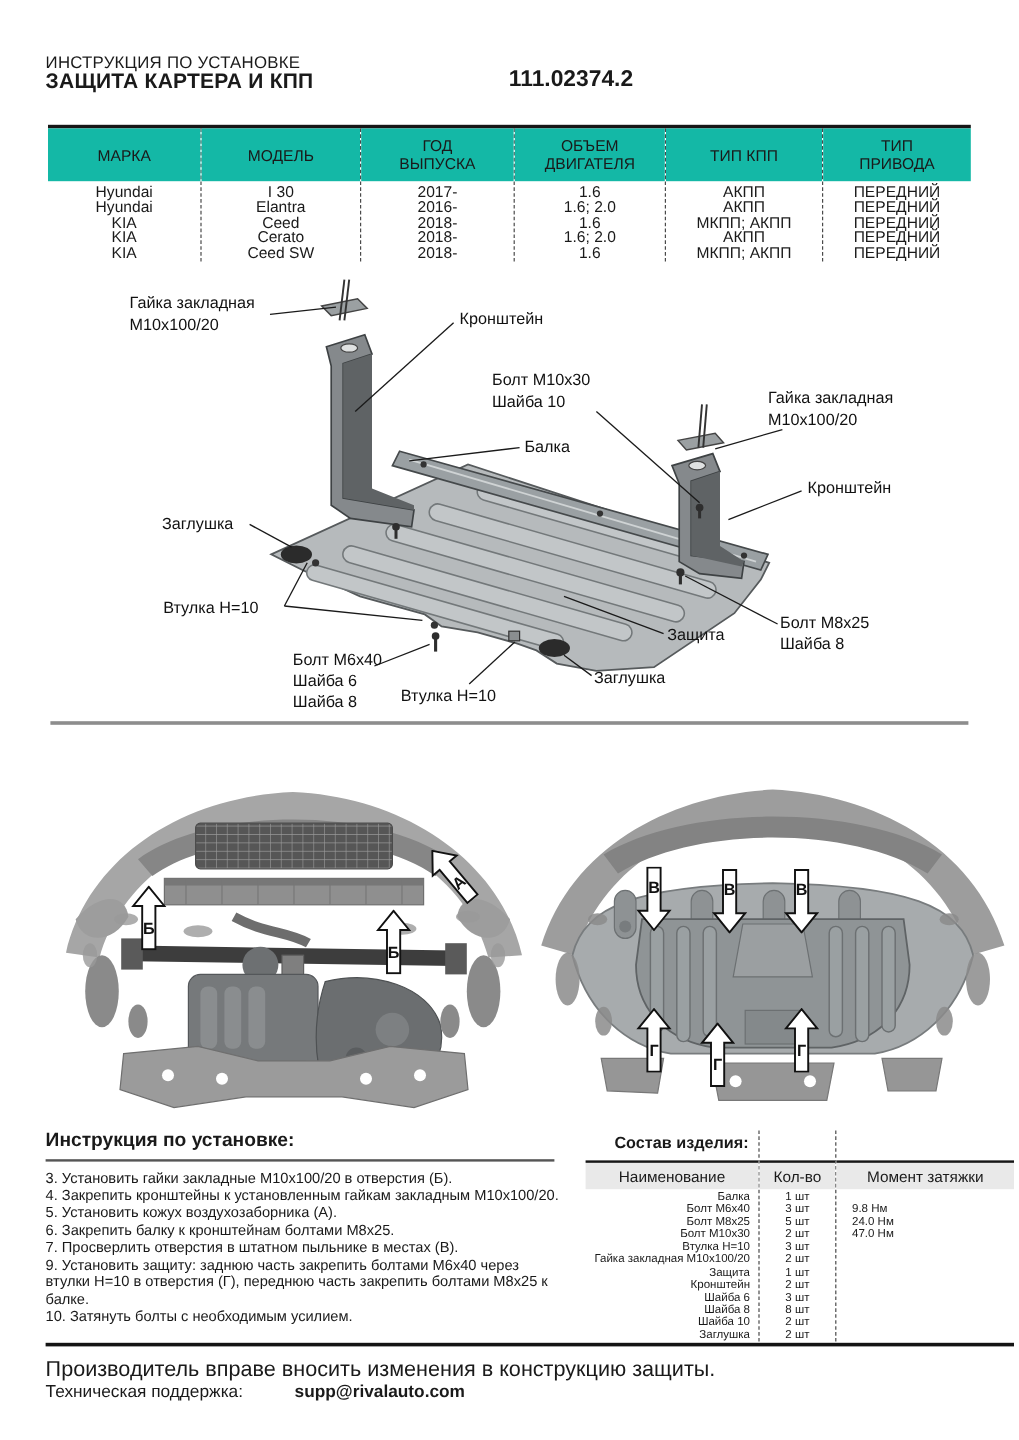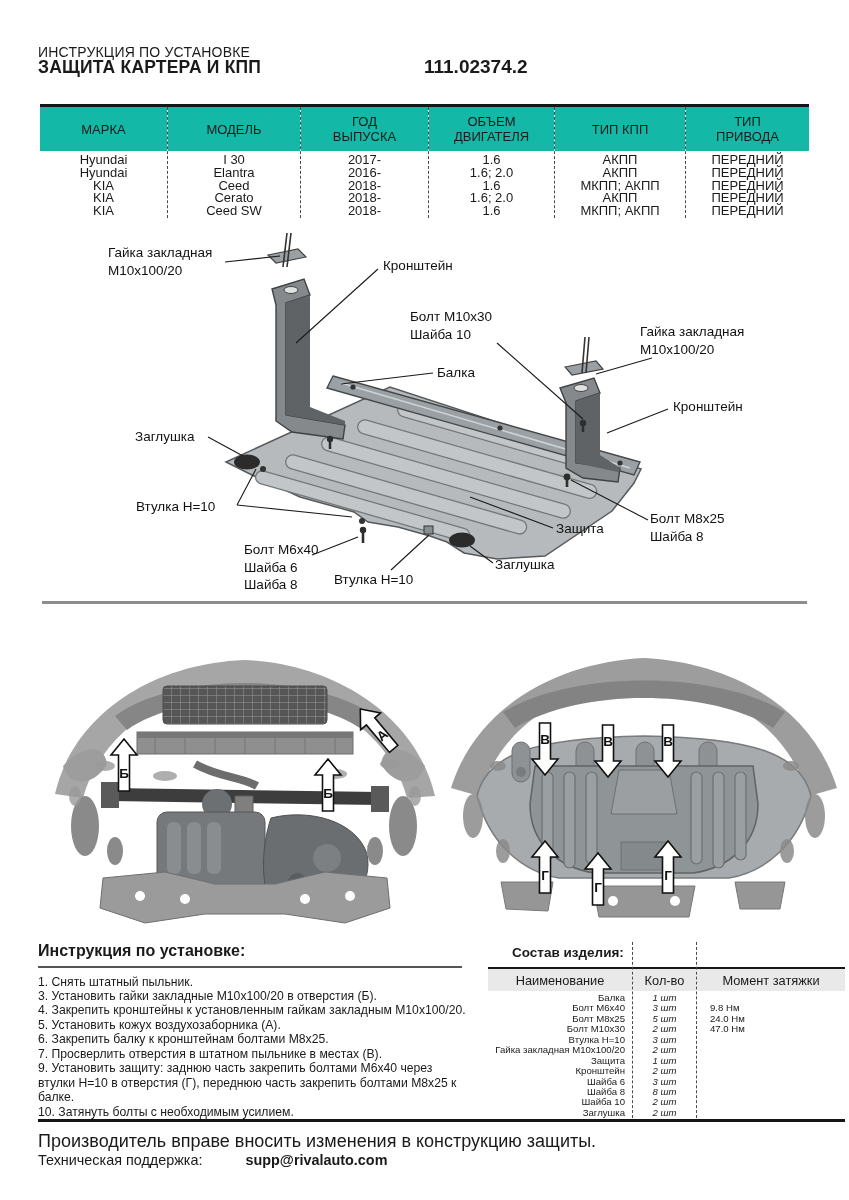--- a/index.html
+++ b/index.html
@@ -43,21 +43,21 @@
 
   .parts{position:absolute;left:488px;top:942px;width:357px;display:flex;}
   .p-col{box-sizing:border-box;}
   .p-col:not(:last-child){border-right:1px dashed #4a4a4a;}
   .p-title{height:25px;font-size:13.5px;font-weight:bold;line-height:22px;padding-left:24px;box-sizing:border-box;}
   .p-head{height:24px;background:#e9e9e9;border-top:2.5px solid #161616;display:flex;align-items:center;
           justify-content:center;font-size:12.8px;box-sizing:border-box;}
   .p-cells{padding-top:2px;}
   .p-cell{height:10.45px;line-height:10.45px;font-size:9.6px;}
   .p-col1 .p-cell{text-align:right;padding-right:7px;}
-  .p-col2 .p-cell{text-align:center;font-style:italic;}
+  .p-col2 .p-cell{text-align:center;}
   .p-col3 .p-cell{text-align:left;padding-left:13px;}
 
   .thick-line{position:absolute;left:38px;top:1119px;width:807px;height:3px;background:#141414;}
 
   .footer-1{position:absolute;left:38px;top:1131px;font-size:18px;}
   .footer-2{position:absolute;left:38px;top:1152px;font-size:14.4px;}
   .footer-2 b{font-weight:bold;margin-left:39px;}
 </style>
 </head>
 <body>
@@ -366,21 +366,20 @@
       <div class="callout-arrow" style="left: 210px; top: 194px;"><svg width="30" height="54" viewBox="0 0 30 54">
           <path d="M15,1 L28,17 L20.5,17 L20.5,53 L9.5,53 L9.5,17 L2,17 Z" fill="#fff" stroke="#111" stroke-width="1.6"></path>
           <text x="15" y="40" text-anchor="middle" font-size="13.5" font-weight="bold" fill="#111" font-family="&quot;Liberation Sans&quot;,&quot;DejaVu Sans&quot;,sans-serif">Г</text>
         </svg></div>
     </div>
 
   <div class="instructions">
     <div class="i-title">Инструкция по установке:</div>
     <div class="i-rule"></div>
     <div id="instr-list">
-        <div class="i-item">1. Снять штатный пыльник.</div>
         <div class="i-item">3. Установить гайки закладные М10х100/20 в отверстия (Б).</div>
         <div class="i-item">4. Закрепить кронштейны к установленным гайкам закладным М10х100/20.</div>
         <div class="i-item">5. Установить кожух воздухозаборника (А).</div>
         <div class="i-item">6. Закрепить балку к кронштейнам болтами М8х25.</div>
         <div class="i-item">7. Просверлить отверстия в штатном пыльнике в местах (В).</div>
         <div class="i-item">9. Установить защиту: заднюю часть закрепить болтами М6х40 через втулки Н=10 в отверстия (Г), переднюю часть закрепить болтами М8х25 к балке.</div>
         <div class="i-item">10. Затянуть болты с необходимым усилием.</div>
       </div>
   </div>
 

